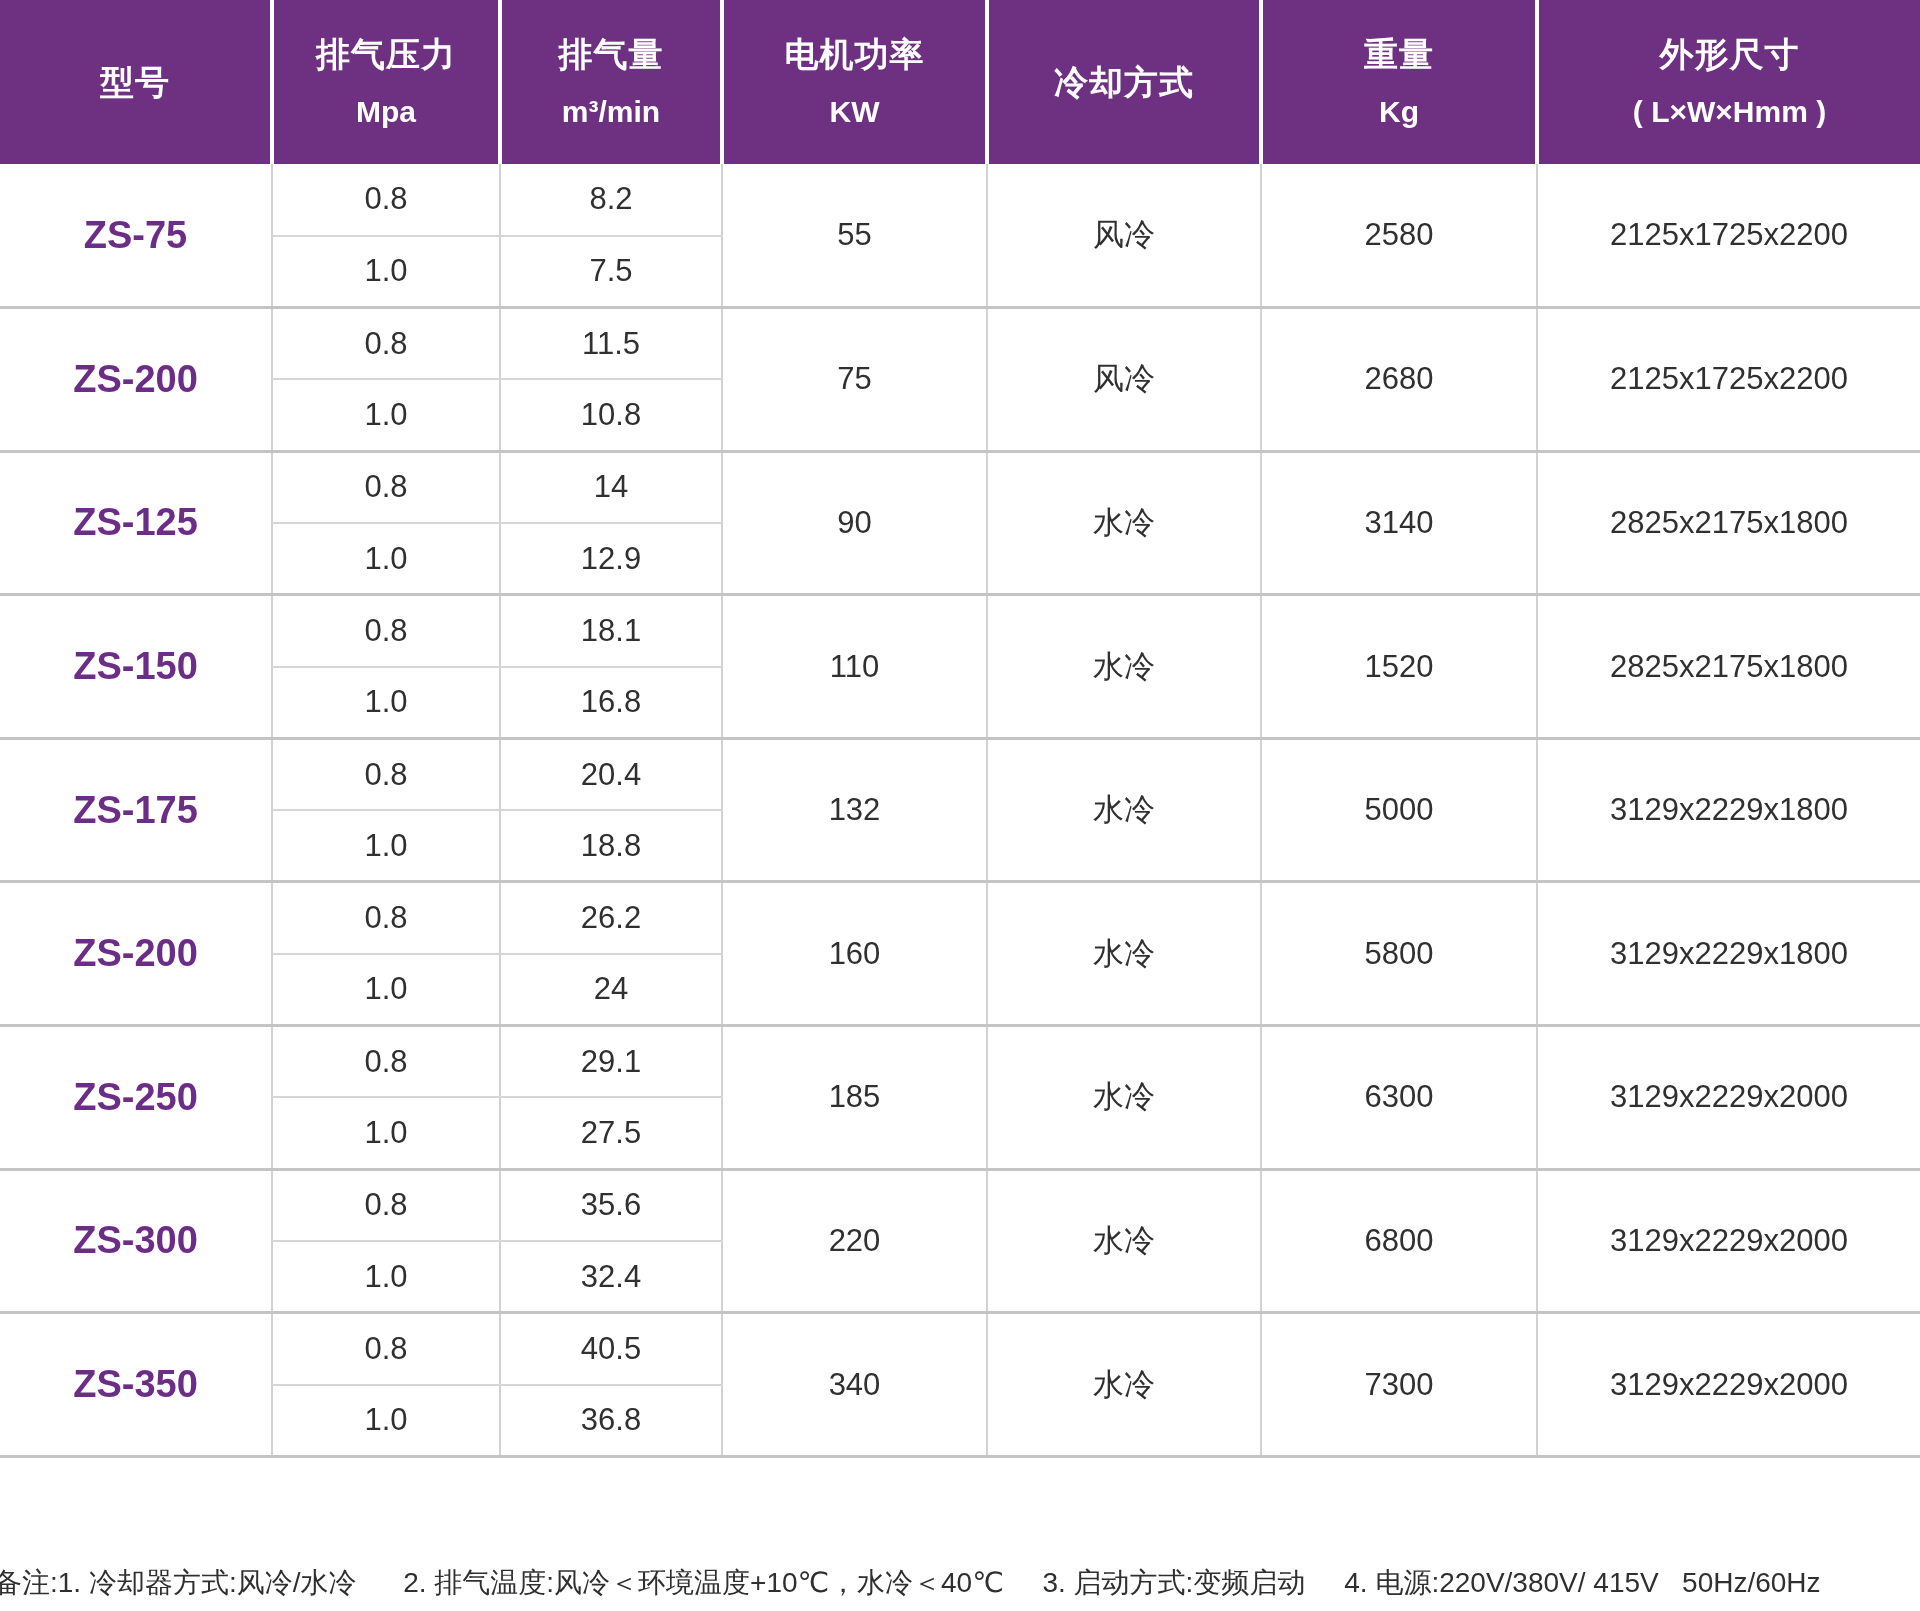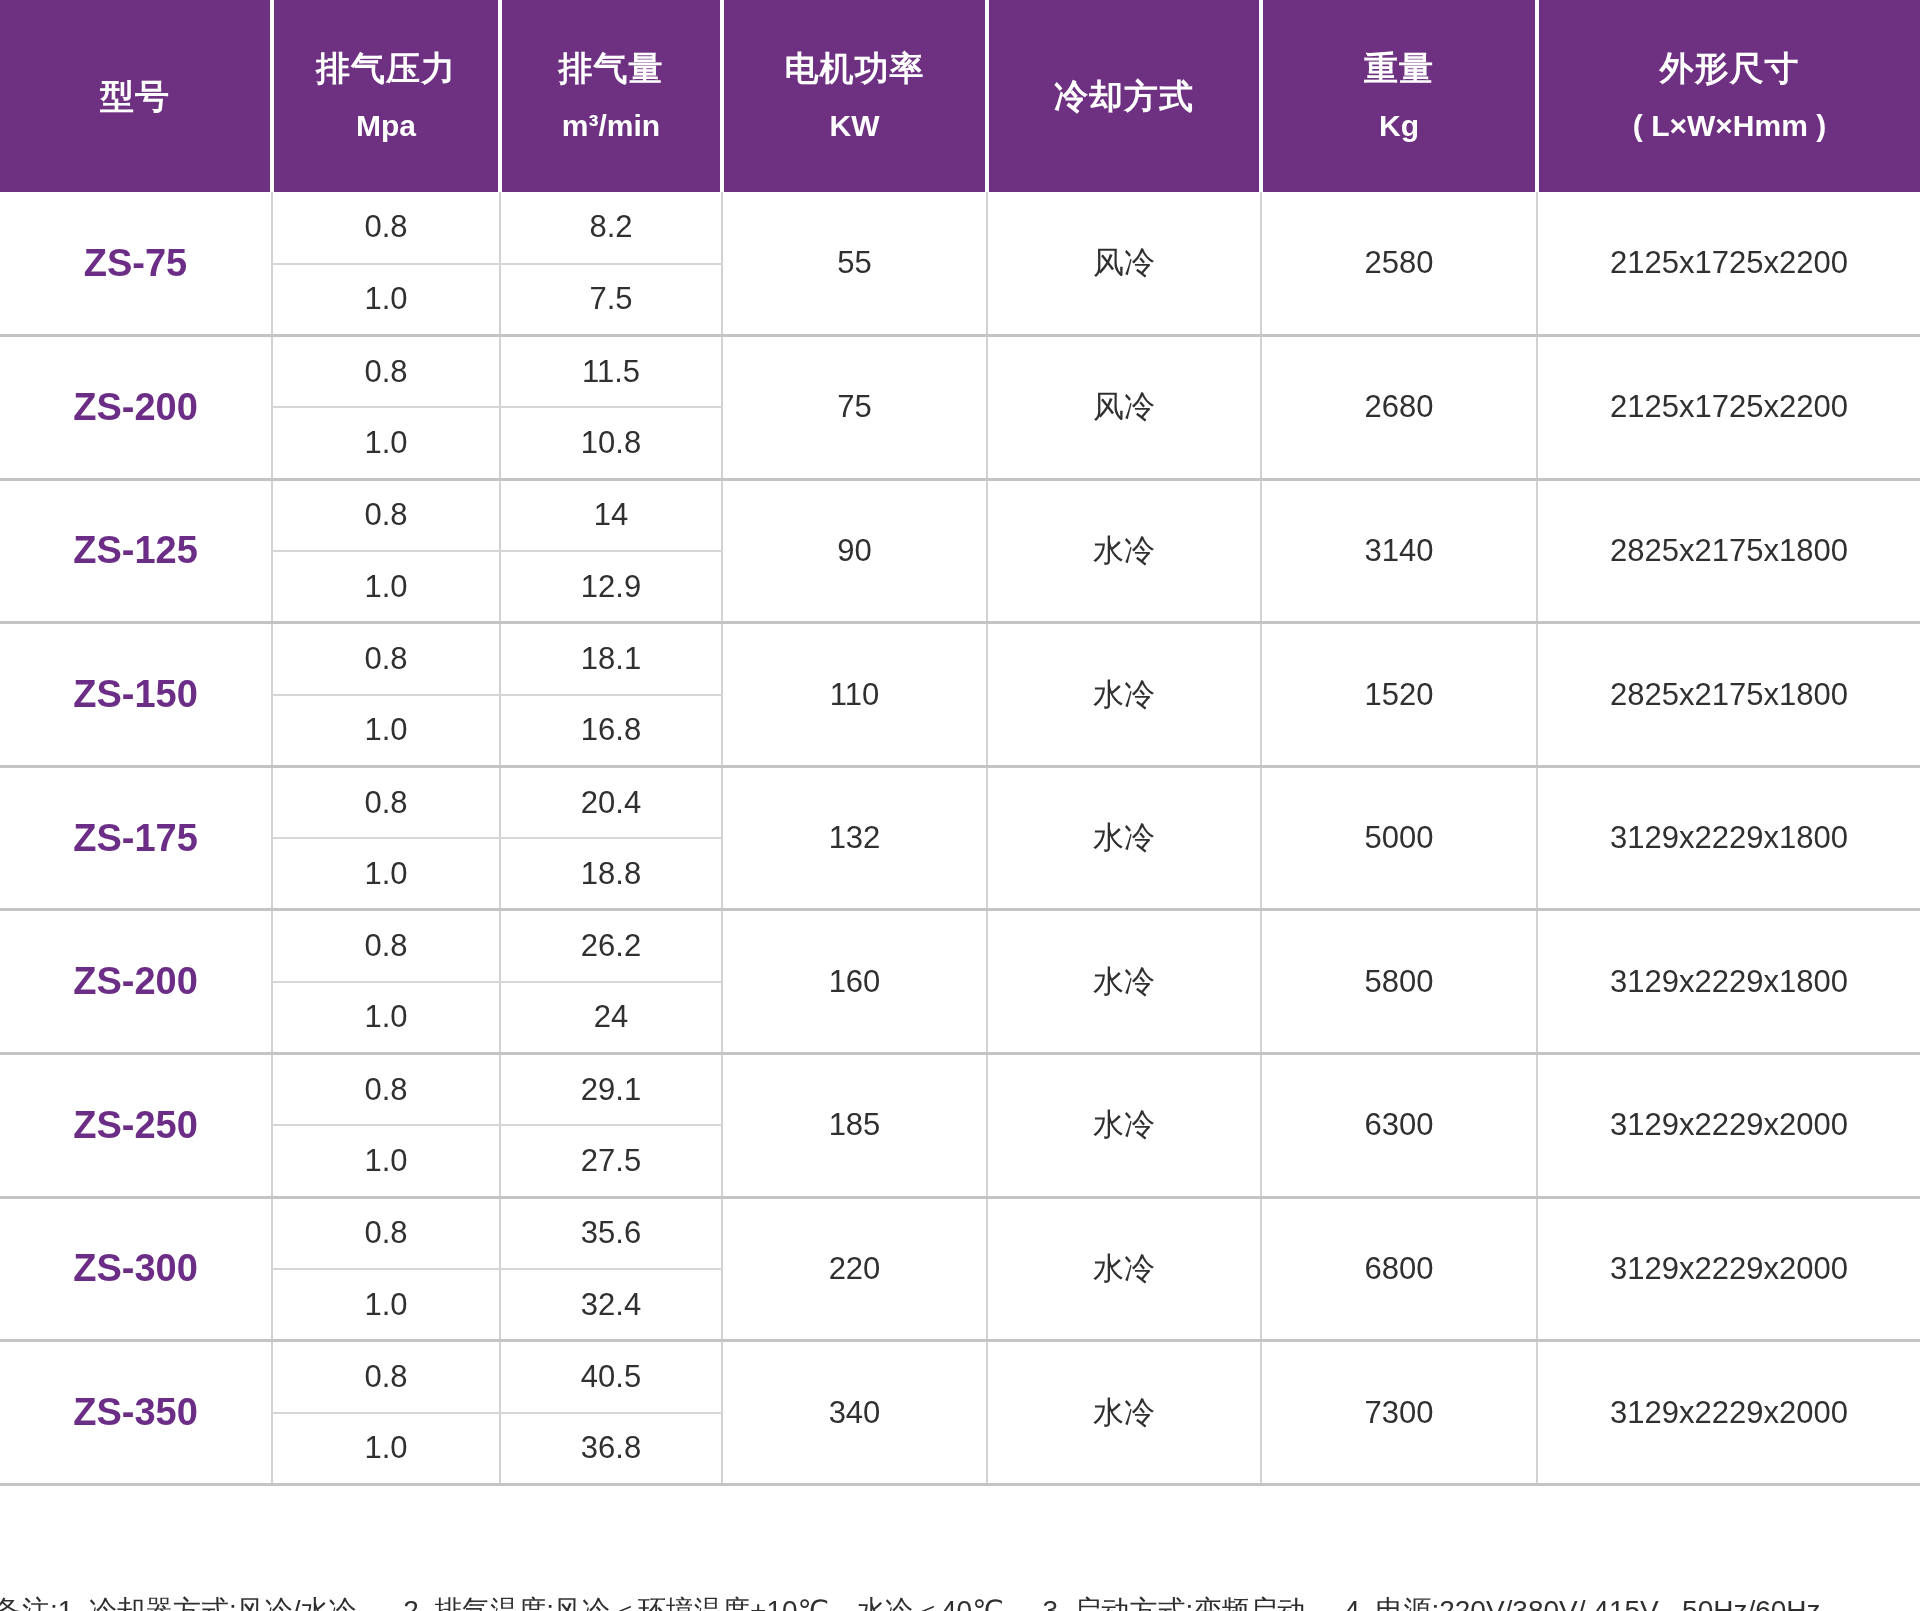--- a/index.html
+++ b/index.html
@@ -9,21 +9,21 @@
     width: 1920px;
     height: 1611px;
     overflow: hidden;
     font-family: "Liberation Sans", "DejaVu Sans", sans-serif;
   }
   table.spec-table {
     width: 1920px;
     table-layout: fixed;
     border-collapse: collapse;
   }
-  thead tr { height: 192px; }
+  thead tr { height: 164px; }
   thead th {
     background: #6e3181;
     color: #ffffff;
     font-weight: bold;
     text-align: center;
     vertical-align: middle;
     padding: 0;
     border-left: 4px solid #ffffff;
   }
   thead th:first-child { border-left: none; }

